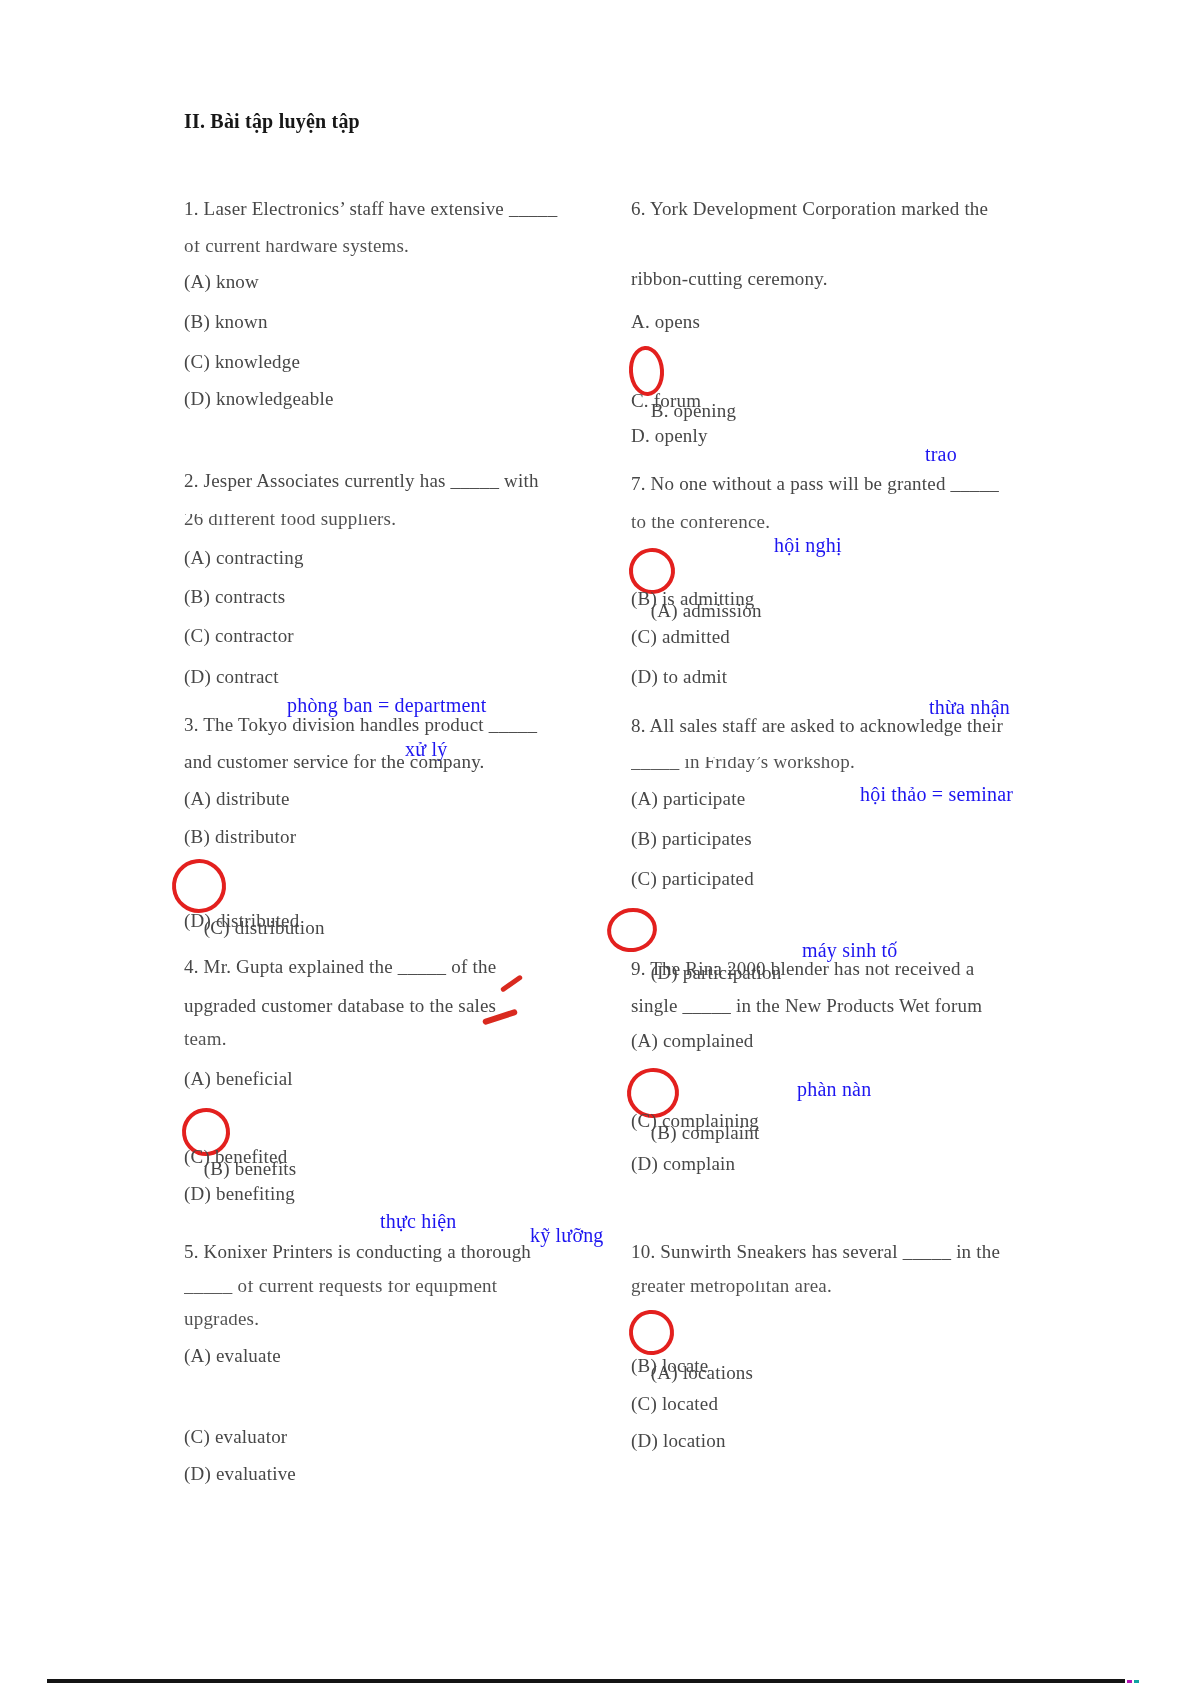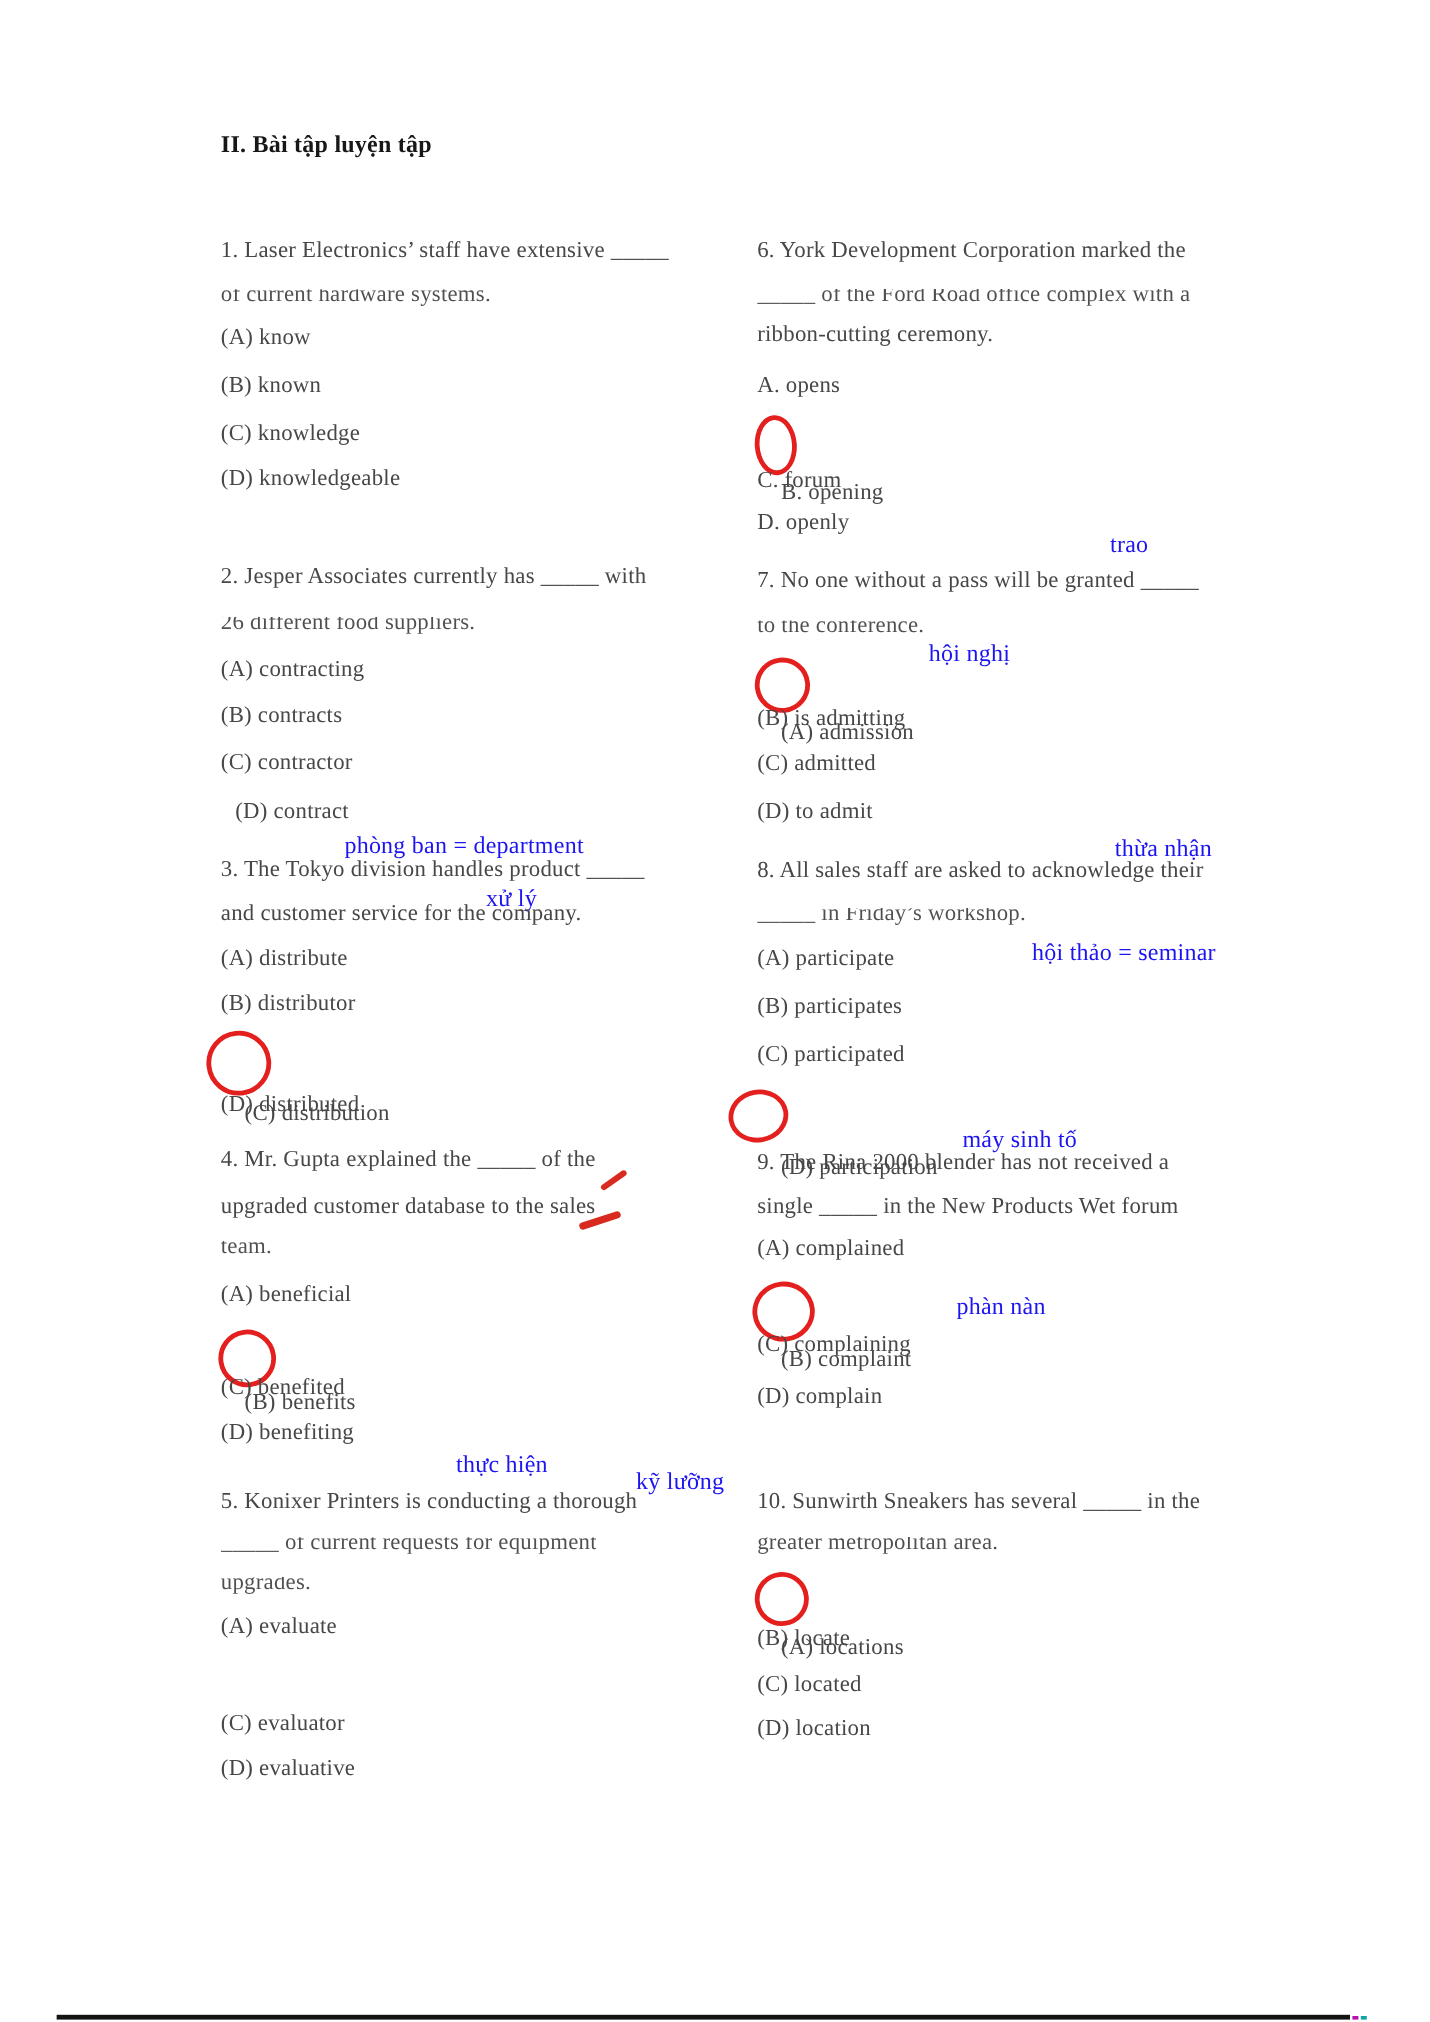--- a/index.html
+++ b/index.html
@@ -29,21 +29,21 @@
   <div class="ln" style="left:137px;top:269px">(A) know</div>
   <div class="ln" style="left:137px;top:309px">(B) known</div>
   <div class="ln" style="left:137px;top:349px">(C) knowledge</div>
   <div class="ln" style="left:137px;top:386px">(D) knowledgeable</div>
 
   <div class="ln" style="left:137px;top:468px">2. Jesper Associates currently has _____ with</div>
   <div class="ln cut" style="left:137px;top:506px">26 different food suppliers.</div>
   <div class="ln" style="left:137px;top:545px">(A) contracting</div>
   <div class="ln" style="left:137px;top:584px">(B) contracts</div>
   <div class="ln" style="left:137px;top:623px">(C) contractor</div>
-  <div class="ln" style="left:149px;top:664px">(D) contract</div>
+  <div class="ln" style="left:137px;top:664px">(D) contract</div>
 
   <div class="note" style="left:240px;top:694px">phòng ban = department</div>
   <div class="ln" style="left:137px;top:712px">3. The Tokyo division handles product _____</div>
   <div class="note" style="left:358px;top:738px">xử lý</div>
   <div class="ln" style="left:137px;top:749px">and customer service for the company.</div>
   <div class="ln" style="left:137px;top:786px">(A) distribute</div>
   <div class="ln" style="left:137px;top:824px">(B) distributor</div>
   <div class="ln" style="left:137px;top:863px">
     <span class="circle" style="left:-12px;top:-4px;width:46px;height:46px;transform:rotate(-6deg)"></span>
     <span>(C) distribution</span>
@@ -66,21 +66,20 @@
   <div class="note" style="left:333px;top:1210px">thực hiện</div>
   <div class="note" style="left:483px;top:1224px">kỹ lưỡng</div>
   <div class="ln" style="left:137px;top:1239px">5. Konixer Printers is conducting a thorough</div>
   <div class="ln cut" style="left:137px;top:1273px">_____ of current requests for equipment</div>
   <div class="ln cut" style="left:137px;top:1306px">upgrades.</div>
   <div class="ln" style="left:137px;top:1343px">(A) evaluate</div>
   <div class="ln" style="left:137px;top:1424px">(C) evaluator</div>
   <div class="ln" style="left:137px;top:1461px">(D) evaluative</div>
 
   <div class="ln" style="left:584px;top:196px">6. York Development Corporation marked the</div>
-  <div class="ln cut" style="left:584px;top:233px">_____ of the Ford Road office complex with a</div>
   <div class="ln" style="left:584px;top:266px">ribbon-cutting ceremony.</div>
   <div class="ln" style="left:584px;top:309px">A. opens</div>
   <div class="ln" style="left:584px;top:346px">
     <span class="circle" style="left:-2px;top:0px;width:27px;height:42px;transform:rotate(-4deg)"></span>
     <span>B. opening</span>
   </div>
   <div class="ln" style="left:584px;top:388px">C. forum</div>
   <div class="ln" style="left:584px;top:423px">D. openly</div>
 
   <div class="note" style="left:878px;top:443px">trao</div>

